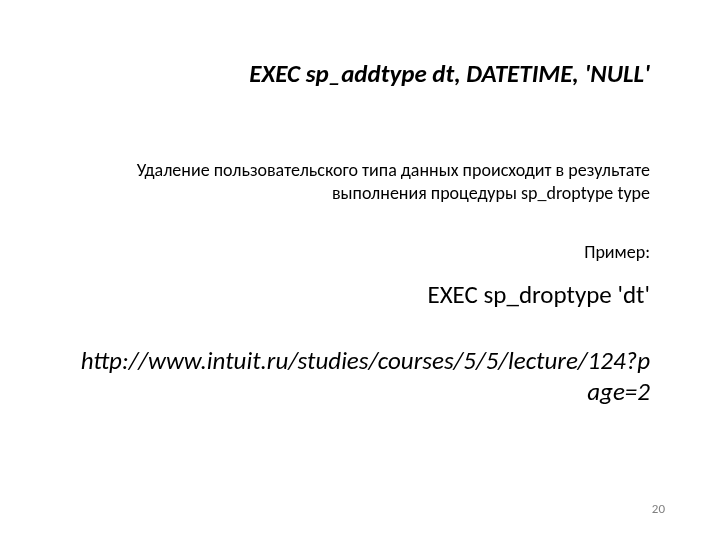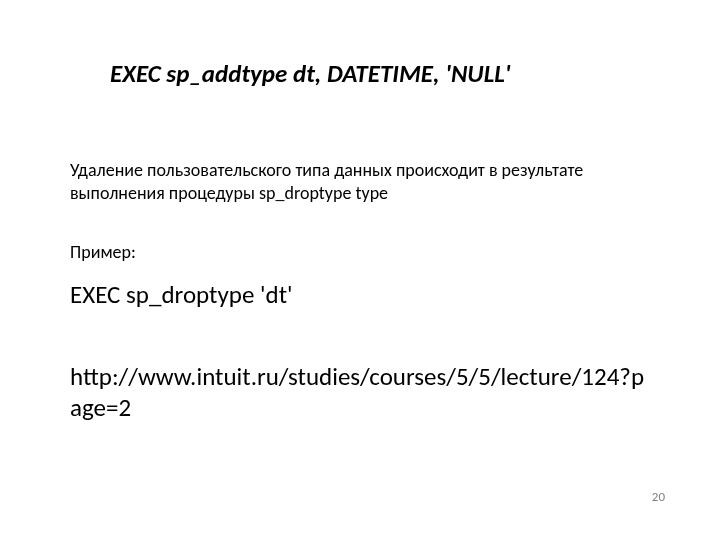--- a/index.html
+++ b/index.html
@@ -1,18 +1,19 @@
 <!DOCTYPE html>
 <html><head>
   <meta charset="utf-8">
   <style>
     * {
       margin: 0;
       padding: 0;
       box-sizing: border-box;
+      text-align: right;
     }
     body {
       width: 720px;
       height: 540px;
       background: #ffffff;
       font-family: Calibri, Arial, sans-serif;
       padding: 58px 70px 30px 70px;
       position: relative;
       color: #000000;
     }
@@ -27,30 +28,31 @@
       font-size: 18px;
       line-height: 1.3;
       margin-bottom: 35px;
     }
     .label {
       font-size: 18px;
       margin-bottom: 16px;
     }
     .code-line {
       font-size: 25px;
-      margin-bottom: 51px;
+      margin-bottom: 35px;
     }
     .url {
       font-size: 25px;
       line-height: 1.25;
       word-break: break-all;
+      font-style: italic;
     }
     .page-number {
       position: absolute;
-      bottom: 36px;
+      bottom: 24px;
       right: 55px;
       font-size: 13px;
       color: #808080;
       margin-left: 16px;
     }
   </style>
 </head>
 <body>
 
 <div class="title">EXEC sp_addtype dt, DATETIME, 'NULL'</div>

